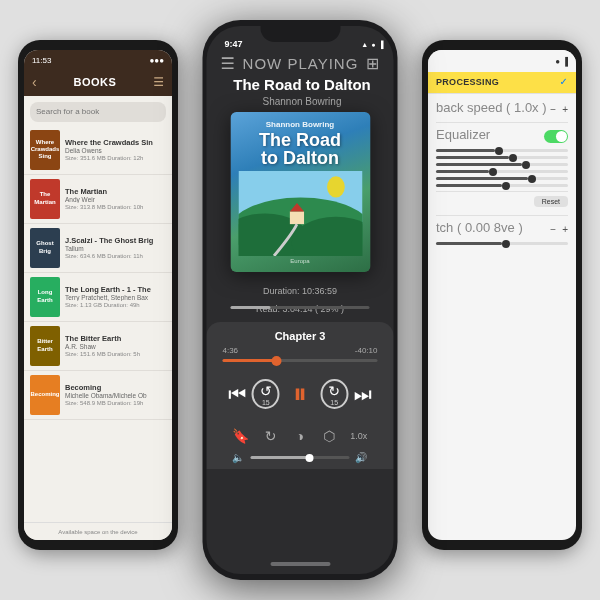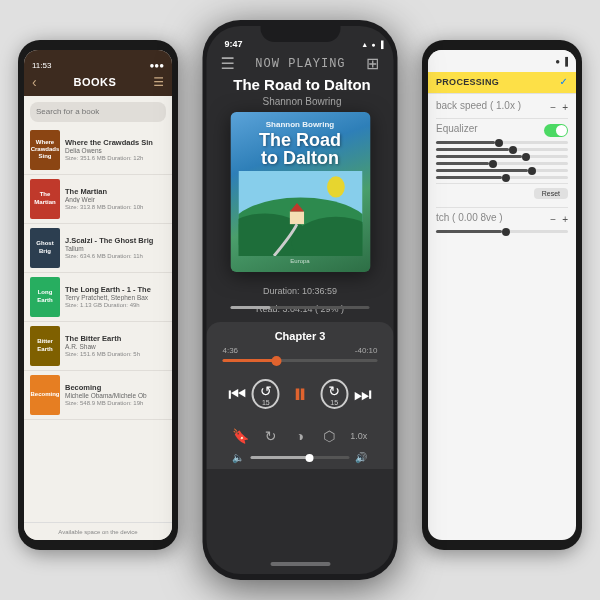--- a/index.html
+++ b/index.html
@@ -94,21 +94,21 @@
       background: #2c2c2e;
       border-radius: 34px;
       overflow: hidden;
     }
 
     
     .left-status-bar {
       height: 20px;
       background: #3d2b1f;
       display: flex;
-      align-items: flex-end;
+      align-items: center;
       padding: 0 8px;
       font-size: 8px;
       color: white;
       justify-content: space-between;
     }
     .left-header {
       background: #3d2b1f;
       padding: 4px 8px 6px;
       display: flex;
       align-items: center;
@@ -220,21 +220,21 @@
       font-size: 9px;
       font-weight: 700;
       color: #333;
       letter-spacing: 0.3px;
     }
     .right-content {
       padding: 6px 8px;
       background: #f5f5f5;
     }
     .right-section-label {
-      font-size: 10px;
+      font-size: 13px;
       color: #888;
       margin-bottom: 3px;
     }
     .right-slider-row {
       display: flex;
       align-items: center;
       margin-bottom: 4px;
       gap: 4px;
     }
     .right-slider-track {
@@ -326,25 +326,24 @@
       display: flex;
       align-items: center;
       justify-content: space-between;
       z-index: 15;
     }
     .center-nav .nav-icon {
       color: #aaa;
       font-size: 16px;
     }
     .center-nav .now-playing-label {
-      font-size: 12px;
+      font-size: 15px;
       color: #aaa;
       letter-spacing: 1px;
       text-transform: uppercase;
-      font-family: Liberation Mono, monospace;
     }
     .center-nav .book-icon {
       color: #aaa;
       font-size: 16px;
     }
     .center-title {
       position: absolute;
       top: 50px; left: 18px; right: 14px;
       text-align: center;
       z-index: 15;

